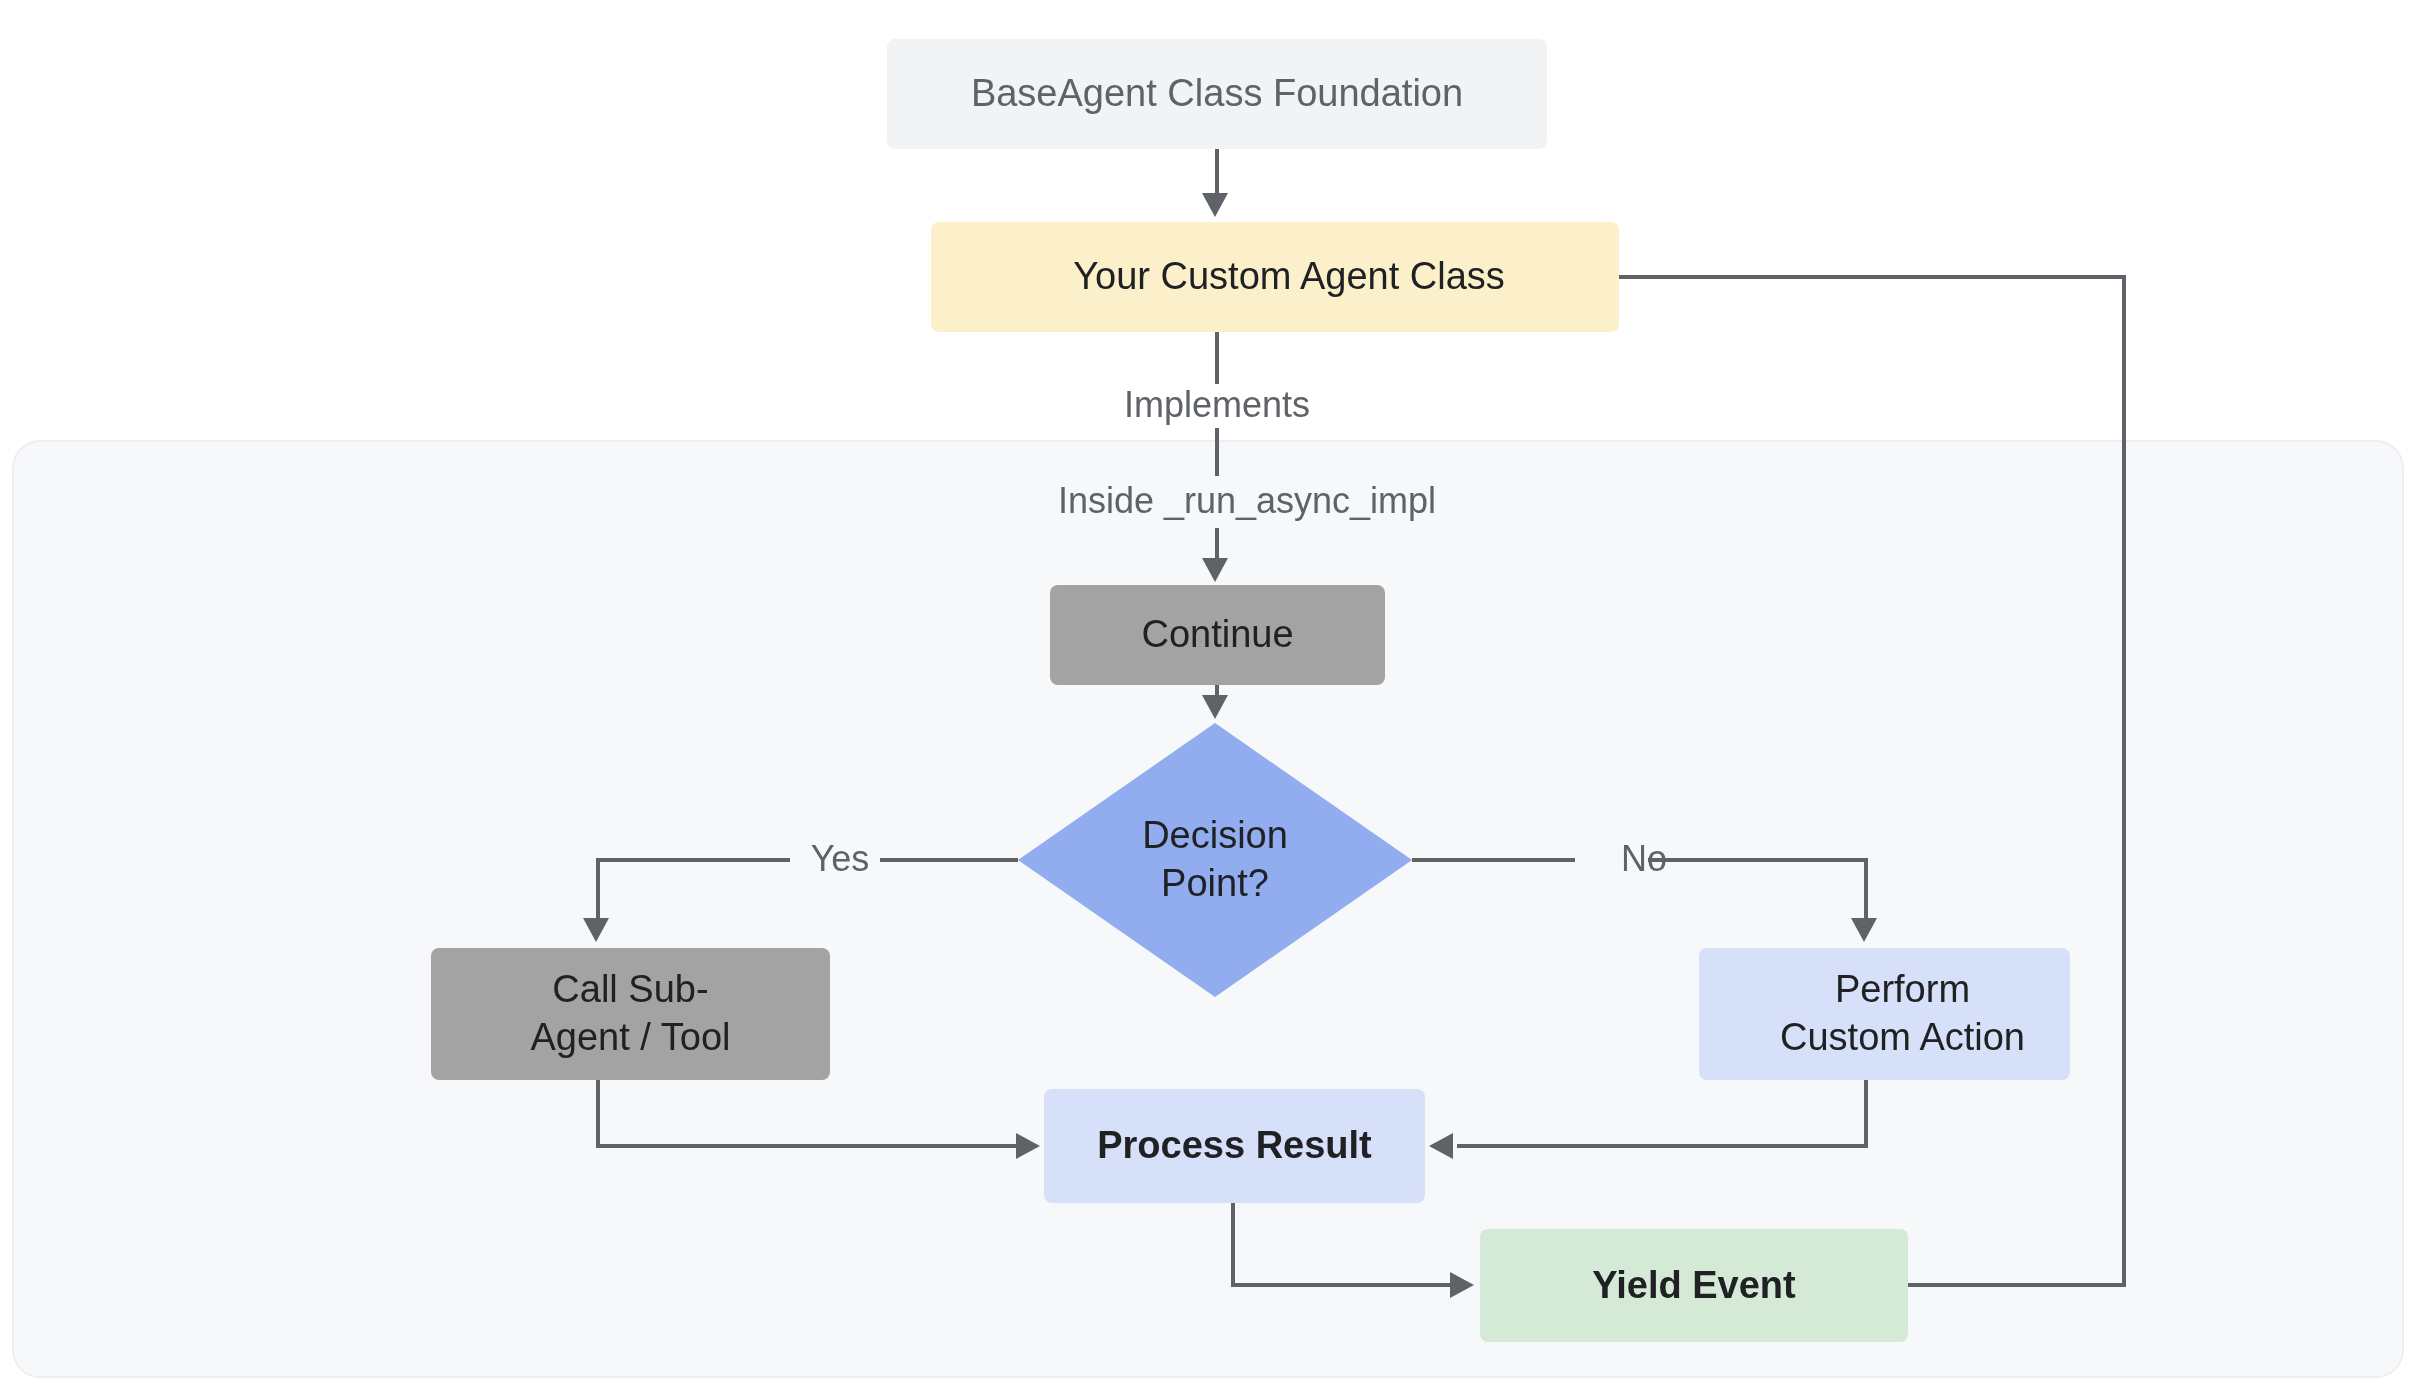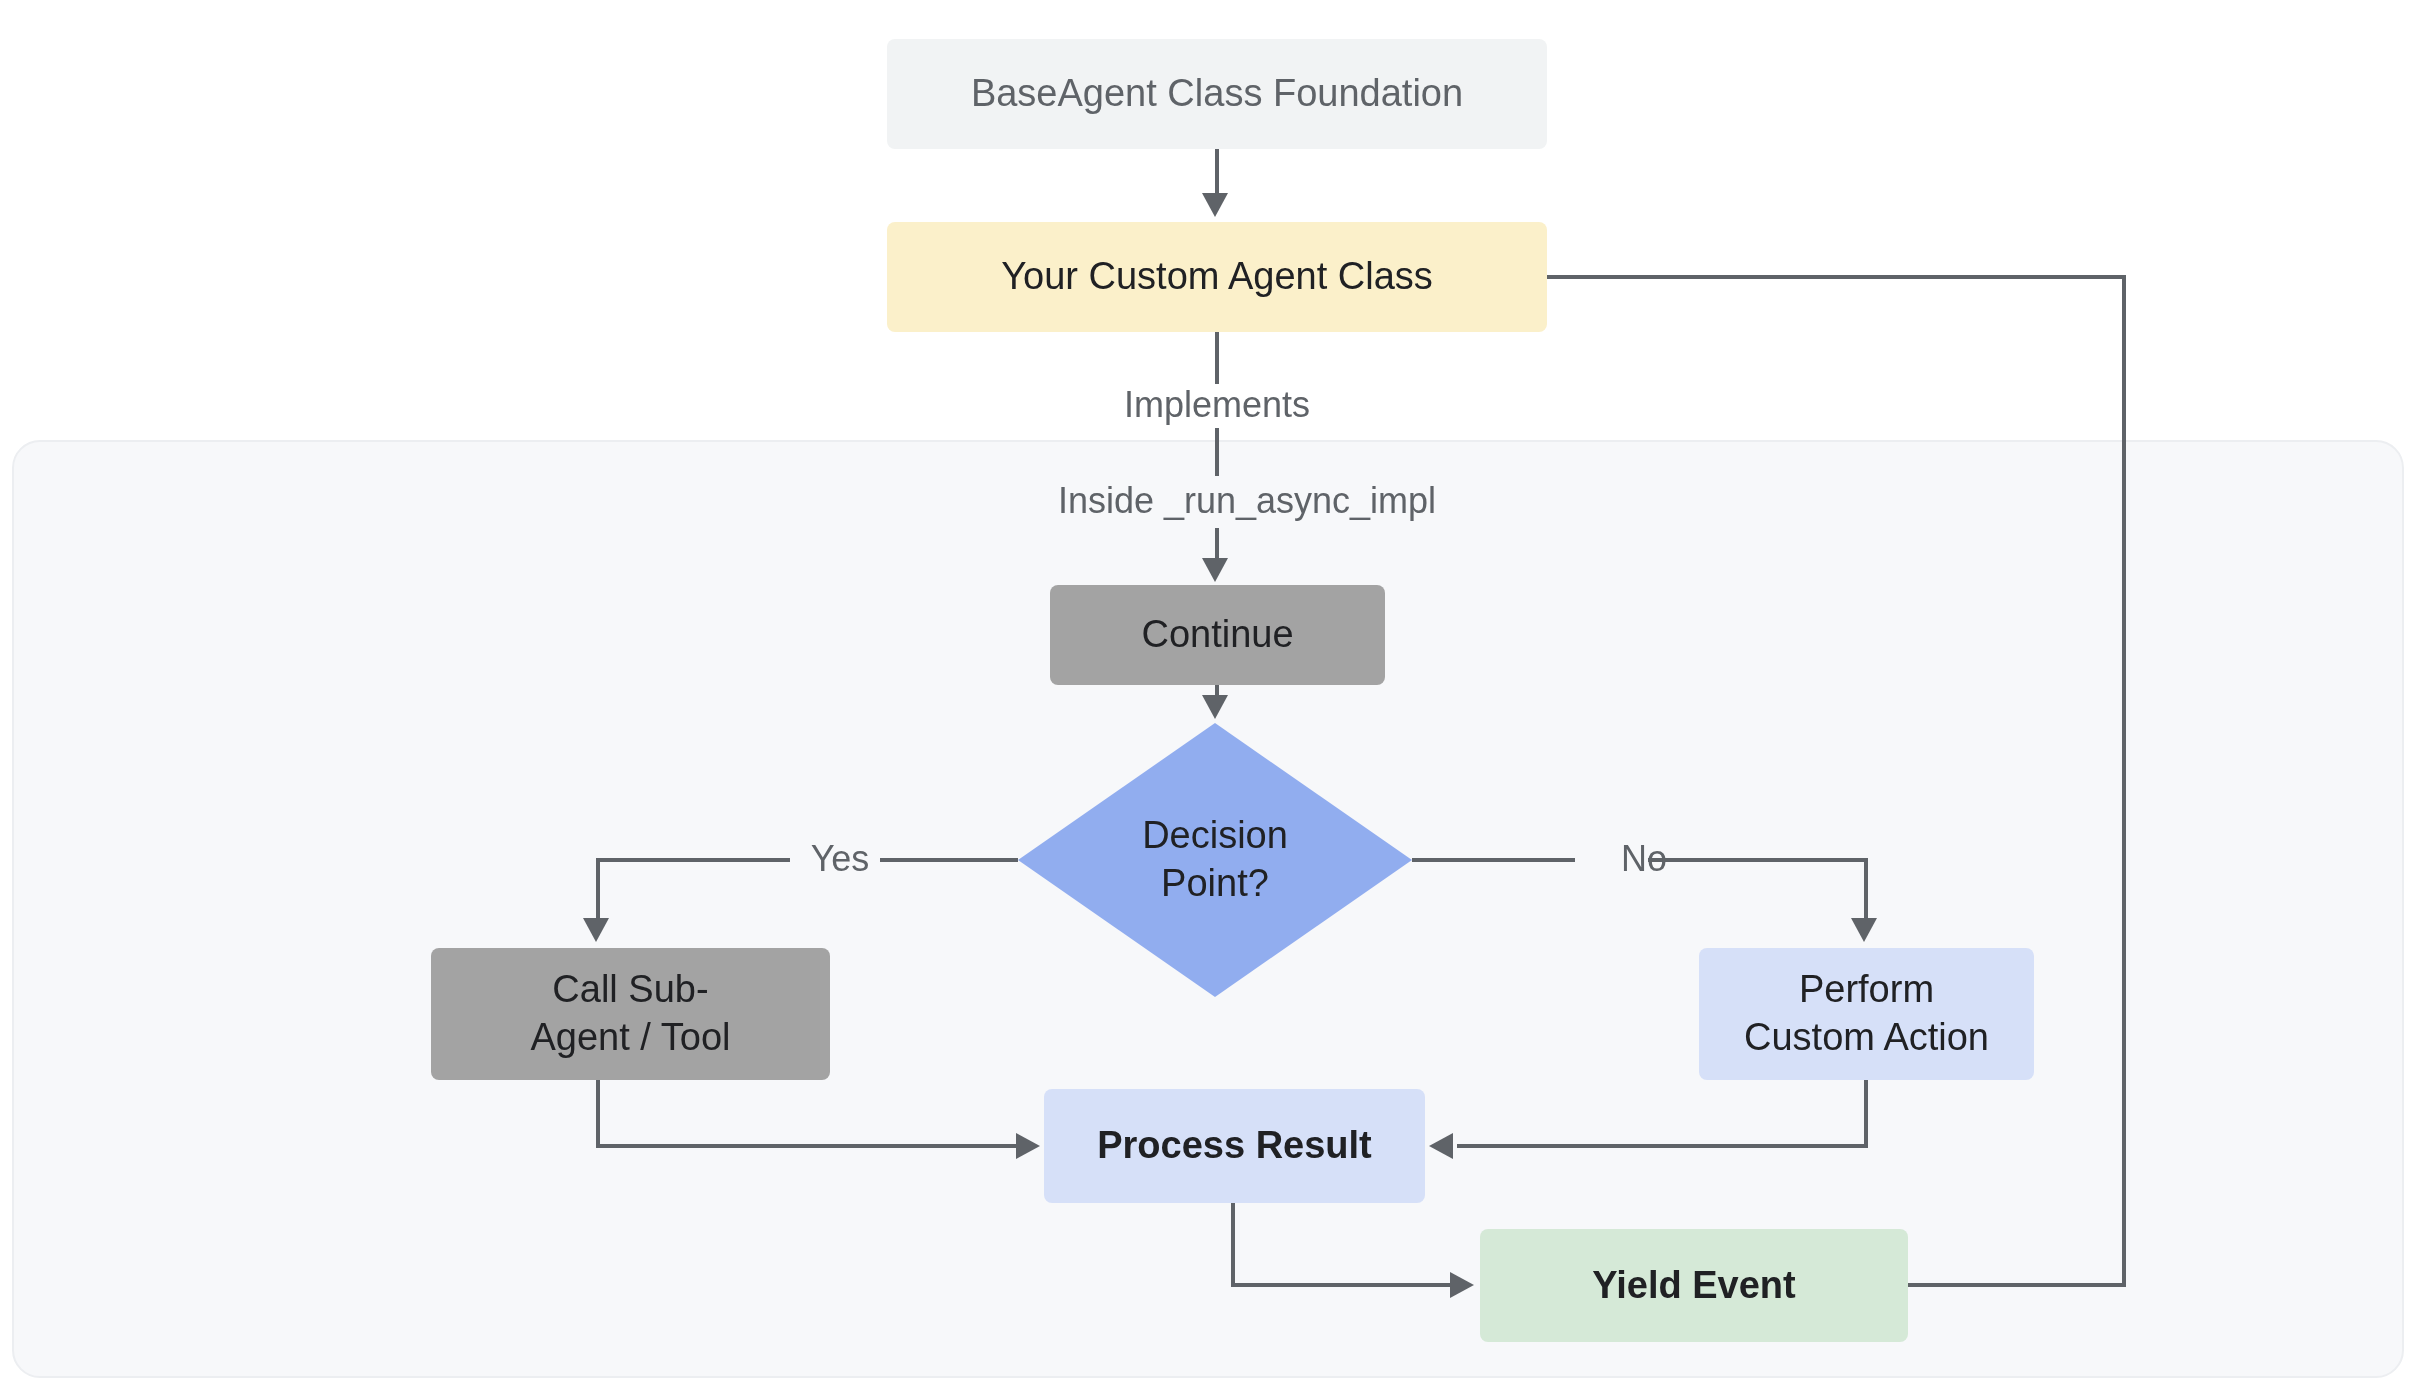--- a/index.html
+++ b/index.html
@@ -18,28 +18,28 @@
     position:absolute;left:12px;top:440px;width:2392px;height:938px;
     background:var(--panel);border:2px solid var(--panel-border);border-radius:28px;
     box-sizing:border-box;
   }
   .node{
     position:absolute;display:flex;align-items:center;justify-content:center;
     text-align:center;border-radius:8px;font-size:38px;color:var(--ink);
     white-space:pre-line;line-height:1.26;
   }
   .node.base{left:887px;top:39px;width:660px;height:110px;background:#f1f3f4;color:#5f6368;}
-  .node.custom{left:887px;top:222px;width:660px;height:110px;background:#fbf0ca;}
+  .node.custom{left:931px;top:222px;width:660px;height:110px;background:#fbf0ca;padding-left:28px;}
   .node.cont{left:1050px;top:585px;width:335px;height:100px;background:#a3a3a3;}
   .node.decision{
     left:1018px;top:723px;width:394px;height:274px;background:#91adef;border-radius:0;
     clip-path:polygon(50% 0%,100% 50%,50% 100%,0% 50%);
   }
   .node.call{left:431px;top:948px;width:399px;height:132px;background:#a3a3a3;}
-  .node.perform{left:1699px;top:948px;width:335px;height:132px;background:#d6e0f8;}
+  .node.perform{left:1699px;top:948px;width:335px;height:132px;background:#d6e0f8;padding-left:36px;}
   .node.process{left:1044px;top:1089px;width:381px;height:114px;background:#d6e0f8;font-weight:700;}
   .node.yield{left:1480px;top:1229px;width:428px;height:113px;background:#d5e9d7;font-weight:700;}
   .edge-label{
     position:absolute;height:46px;line-height:46px;text-align:center;
     font-size:36px;color:var(--gray-ink);
   }
   .lbl-implements{left:1017px;top:382px;width:400px;}
   .lbl-inside{left:997px;top:478px;width:500px;}
   .lbl-yes{left:790px;top:836px;width:100px;}
   .lbl-no{left:1594px;top:836px;width:100px;}

